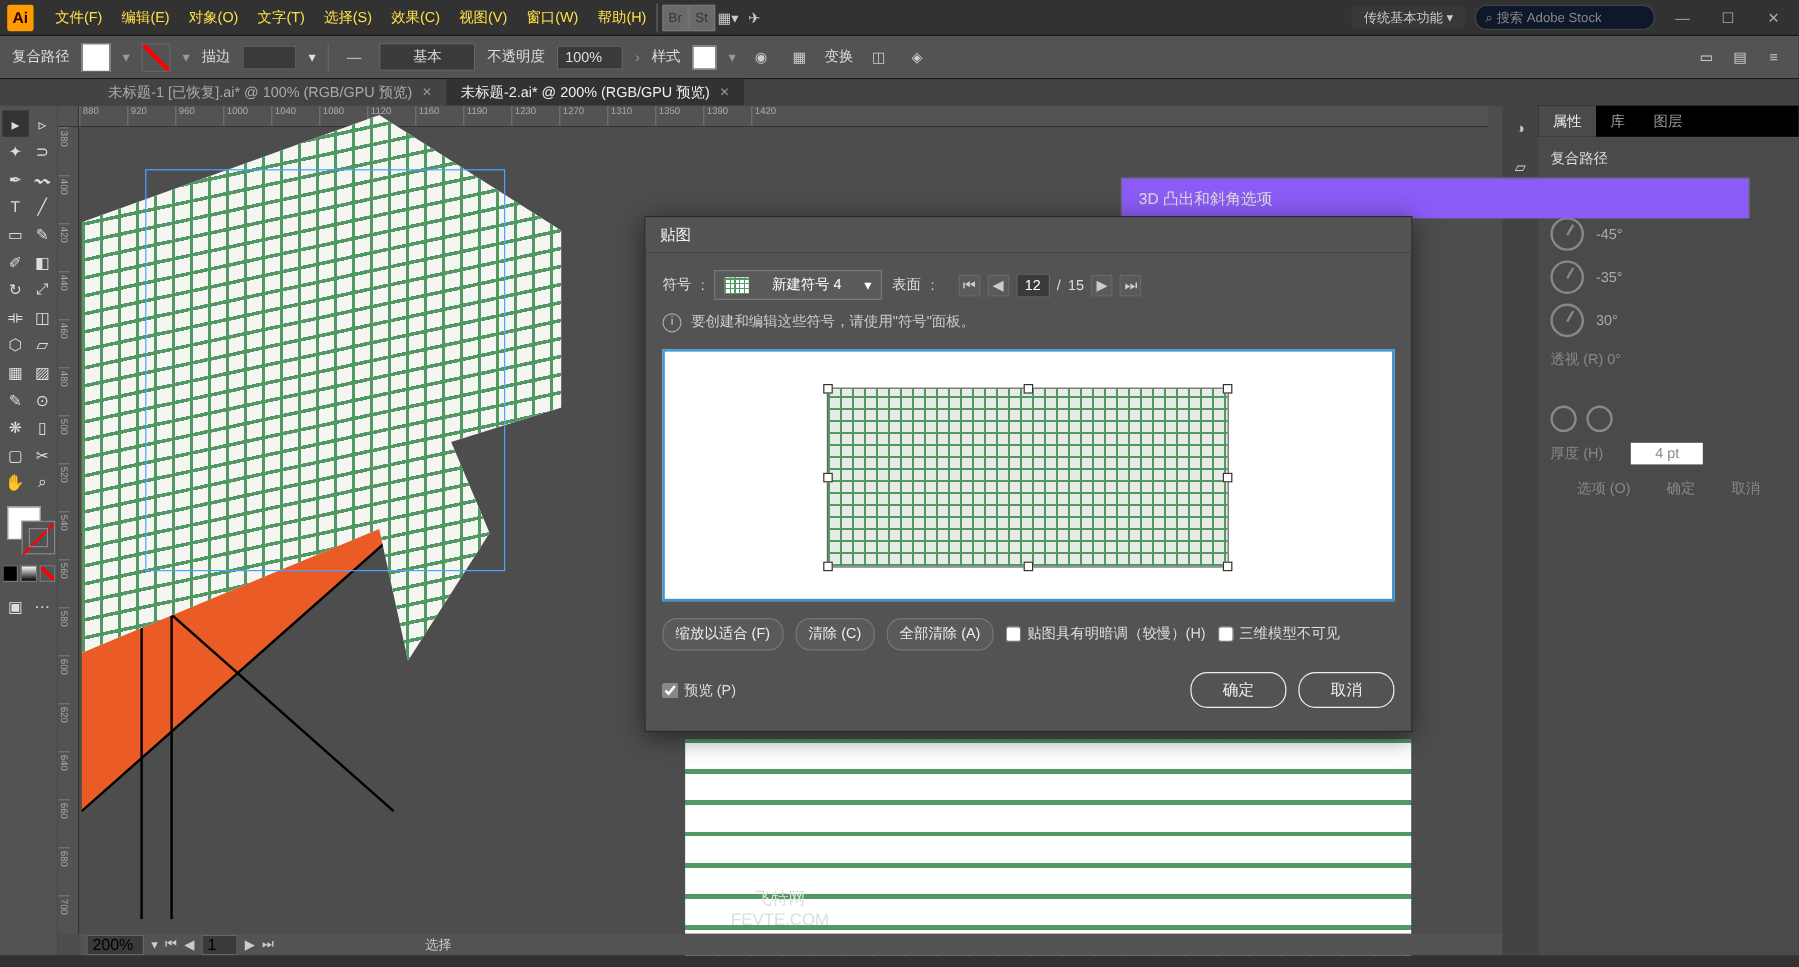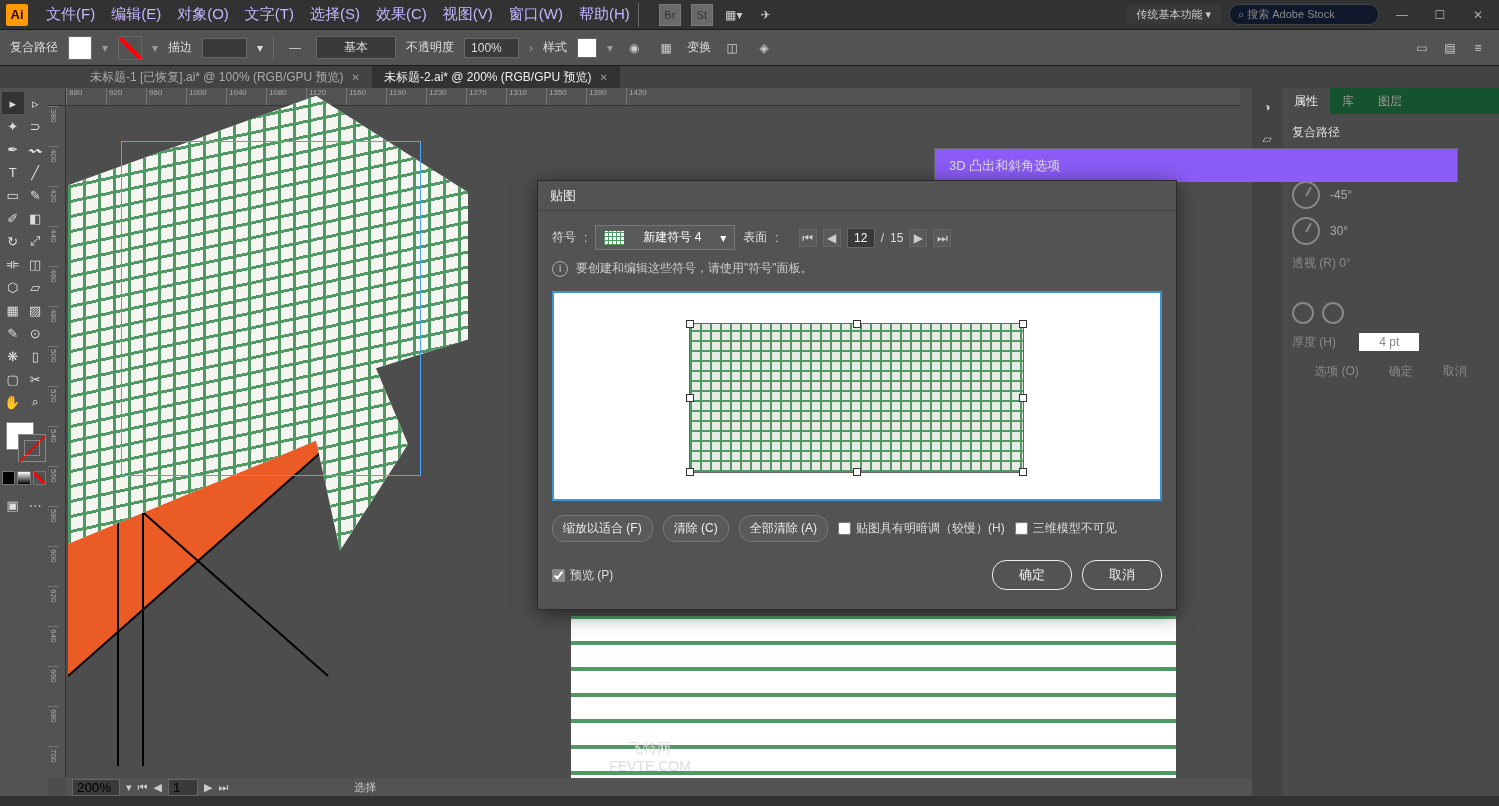--- a/index.html
+++ b/index.html
@@ -1,19 +1,19 @@
 <!DOCTYPE html>
 <html><head>
 <meta charset="utf-8">
 <style>
 *{margin:0;padding:0;box-sizing:border-box;font-family:"Microsoft YaHei",Arial,sans-serif;user-select:none}
 body{background:#323232;color:#ccc;font-size:12px;overflow:hidden;width:1499px;height:806px;position:relative}
 .topbar{height:30px;background:#323232;display:flex;align-items:center;padding:0 6px;border-bottom:1px solid #1a1a1a}
 .ai-logo{width:22px;height:22px;background:#ff9a00;color:#330000;font-weight:bold;display:flex;align-items:center;justify-content:center;font-size:13px;margin-right:10px;border-radius:2px}
-.menu-item{padding:0 8px;color:#c4b5fd;cursor:pointer;font-size:15px}
+.menu-item{padding:0 8px;color:#fde047;cursor:pointer;font-size:12px}
 .top-right{margin-left:auto;display:flex;align-items:center;gap:8px}
 .search-box{background:#0f172a;border:1px solid #444;padding:2px 8px;color:#888;font-size:11px;width:150px;border-radius:10px}
 .win-btn{width:30px;height:20px;display:flex;align-items:center;justify-content:center;color:#aaa}
 .workspace-label{background:#383838;padding:2px 10px;border-radius:2px;font-size:11px}
 .controlbar{height:36px;background:#535353;display:flex;align-items:center;padding:0 10px;gap:10px;border-bottom:1px solid #1a1a1a}
 .cb-label{font-size:12px;color:#ddd}
 .cb-swatch{width:24px;height:24px;border:1px solid #666}
 .cb-input{background:#3a3a3a;border:1px solid #666;color:#ddd;padding:2px 6px;width:55px;font-size:12px}
 .cb-sep{width:1px;height:24px;background:#666}
 .tabbar{height:22px;background:#434343;display:flex;align-items:center;padding-left:78px}
@@ -37,21 +37,21 @@
 .ruler-h span{display:inline-block;width:40px;border-left:1px solid #777;padding-left:2px;height:18px;line-height:10px}
 .ruler-v{position:absolute;top:18px;left:0;width:18px;bottom:18px;background:#535353;border-right:1px solid #333;font-size:8px;color:#aaa;overflow:hidden}
 .ruler-v span{display:block;height:40px;border-top:1px solid #777;writing-mode:vertical-lr;padding-top:2px;line-height:10px}
 .ruler-corner{position:absolute;top:0;left:0;width:18px;height:18px;background:#535353;border-right:1px solid #333;border-bottom:1px solid #333}
 .canvas{position:absolute;top:18px;left:18px;right:0;bottom:18px;background:#4d4d4d}
 .statusbar{position:absolute;bottom:0;left:18px;right:0;height:18px;background:#535353;display:flex;align-items:center;font-size:11px;color:#ccc;gap:6px;padding:0 6px}
 .stat-in{background:#3a3a3a;padding:0 4px;border:1px solid #666;width:48px}
 .right-panels{width:247px;background:#535353;flex-shrink:0;display:flex}
 .panel-strip{width:30px;background:#434343;display:flex;flex-direction:column;align-items:center;padding-top:8px;gap:10px}
 .panel-content{flex:1;background:#4a4a4a}
-.panel-tabs{display:flex;background:#14532d;height:26px;align-items:flex-start}
+.panel-tabs{display:flex;background:#000000;height:26px;align-items:flex-start}
 .panel-tab{padding:0 12px;font-size:12px;color:#999;height:100%;display:flex;align-items:center}
 .panel-tab.active{background:#4a4a4a;color:#eee}
 .panel-body{padding:10px;font-size:12px;color:#aaa}
 .dial-row{display:flex;align-items:center;gap:10px;margin:8px 0}
 .dial{width:28px;height:28px;border:2px solid #888;border-radius:50%;display:flex;align-items:center;justify-content:center}
 .dial::after{content:"";width:2px;height:10px;background:#888;transform-origin:bottom;transform:translateY(-4px) rotate(30deg)}
 
 .dialog-3d-title{position:absolute;left:934px;top:148px;width:524px;height:34px;background:#8b5cf6;display:flex;align-items:center;padding:1px 14px;color:#ddd;font-size:13px;z-index:5;border:1px solid #666;border-bottom:none}
 .dialog-map{position:absolute;left:537px;top:180px;width:640px;height:430px;background:#535353;border:1px solid #2a2a2a;z-index:10;box-shadow:0 4px 20px rgba(0,0,0,.5)}
 .dlg-title{height:30px;background:#535353;padding:6px 12px;font-size:13px;color:#eee;border-bottom:1px solid #444}
@@ -67,21 +67,21 @@
 .map-preview{background:#fff;border:2px solid #3a95d4;height:210px;position:relative;margin-bottom:14px}
 .map-grid{position:absolute;left:135px;top:30px;width:335px;height:150px;background:repeating-linear-gradient(0deg,#509964 0 2px,transparent 2px 10px),repeating-linear-gradient(90deg,#509964 0 2px,transparent 2px 10px),#e8ebe5;border:1px solid #666}
 .handle{position:absolute;width:8px;height:8px;background:#fff;border:1px solid #333}
 .dlg-btn-row{display:flex;gap:10px;align-items:center;font-size:12px}
 .dlg-btn{background:#5a5a5a;border:1px solid #777;padding:4px 10px;color:#eee;border-radius:12px;font-size:12px}
 .dlg-chk{display:flex;align-items:center;gap:5px;color:#ddd}
 .dlg-chk input{accent-color:#888}
 .dlg-footer{display:flex;align-items:center;justify-content:space-between;margin-top:18px}
 .ok-btn{border:1px solid #eee;background:transparent;color:#eee;padding:5px 26px;border-radius:14px;font-size:13px}
 .watermark{position:absolute;bottom:22px;left:50%;transform:translateX(-50%);color:#ddd;font-size:14px;text-align:center;z-index:3}
-.top-icons{display:flex;gap:10px;margin-left:20px}
+.top-icons{display:flex;margin-left:4px}
 .top-icon{width:22px;height:22px;background:#6a6a6a;border:1px solid #777;display:flex;align-items:center;justify-content:center;font-size:11px;color:#333}
 .triangles{position:absolute;left:2px;top:100px;width:280px;height:560px}
 .triangles svg{width:100%;height:100%}
 .grid-3d{position:absolute;left:2px;top:0;width:400px;height:460px;transform:skewY(-12deg) skewX(0deg);background:repeating-linear-gradient(0deg,#509964 0 3px,transparent 3px 15px),repeating-linear-gradient(90deg,#509964 0 3px,transparent 3px 15px),#f5f5f2;clip-path:polygon(0 8%,62% 0,100% 28%,100% 60%,77% 62%,85% 80%,68% 100%,62% 75%,0 86%)}
 .bottom-pattern{position:absolute;left:505px;top:510px;width:605px;height:185px;background:repeating-linear-gradient(0deg,#509964 0 4px,#fff 4px 26px),repeating-linear-gradient(90deg,#509964 0 4px,transparent 4px 26px)}
 .icon-btn{width:22px;height:22px;display:flex;align-items:center;justify-content:center;color:#ccc}
 .prop-btn-row{display:flex;gap:10px;margin-top:8px;justify-content:center}
 .prop-btn{background:transparent;border:none;color:#888;font-size:12px;padding:4px 10px}
 </style>
 </head>
@@ -297,20 +297,24 @@
         <div class="panel-tab">图层</div>
       </div>
       <div class="panel-body">
         <div style="color:#ddd;margin-bottom:40px">复合路径</div>
         <div class="dial-row">
             <div class="dial"></div>
             <span>-45°</span>
           </div>
         <div class="dial-row">
             <div class="dial"></div>
+            <span>-35°</span>
+          </div>
+        <div class="dial-row">
+            <div class="dial"></div>
             <span>30°</span>
           </div>
         <div style="margin-top:10px;color:#888"><span>透视 (R)</span> <span>0°</span></div>
         <div style="margin-top:30px;display:flex;align-items:center;gap:8px;color:#888">
           <div class="icon-btn" style="border:2px solid #888;border-radius:50%"></div>
           <div class="icon-btn" style="border:2px solid #888;border-radius:50%"></div>
         </div>
         <div style="margin-top:10px;color:#888"><span>厚度 (H)</span> <span style="background:#ffffff;padding:2px 20px;margin-left:20px">4 pt</span></div>
         <div class="prop-btn-row">
           <button class="prop-btn">选项 (O)</button>

